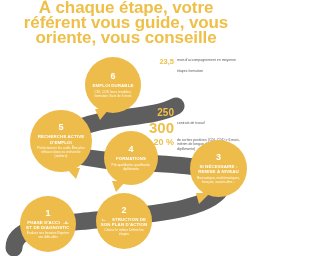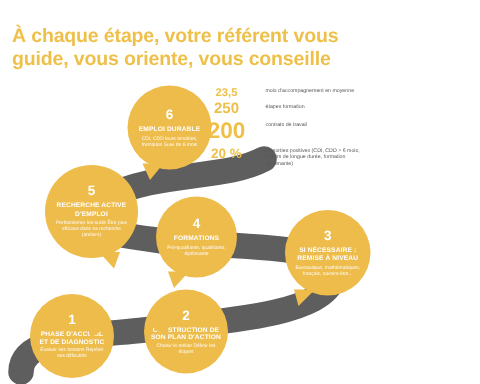--- a/index.html
+++ b/index.html
@@ -7,37 +7,37 @@
     width:249px;height:256px;
     background:#ffffff;
     font-family:"Liberation Sans",sans-serif;
     overflow:hidden;
     position:relative;
   }
   #stage{position:relative;width:249px;height:256px;overflow:hidden;background:#fff;}
 
   
   .headline{
-    position:absolute;left:8px;top:16px;width:236px;
-    font-size:13px;line-height:15px;font-weight:bold;
-    color:#eec04a;letter-spacing:-.1px;
+    position:absolute;left:8px;top:0;width:236px;
+    font-size:17px;line-height:15px;font-weight:bold;
+    color:#eec04a;letter-spacing:-.1px;text-align:center;
   }
 
   
   #road{position:absolute;left:0;top:28px;width:249px;height:228px;}
 
   
   .stats{position:absolute;left:128px;top:57px;width:121px;}
   .statrow{display:flex;align-items:flex-start;margin-bottom:2px;}
   .statnum{
-    color:#eec04a;font-weight:bold;text-align:center;
+    color:#eec04a;font-weight:bold;text-align:right;
     flex:0 0 auto;line-height:1;
   }
   .statnum.n1{font-size:7.5px;width:46px;padding-top:1px;}
-  .statnum.n2{font-size:10px;width:46px;}
+  .statnum.n2{font-size:10px;width:46px;margin-top:40px;}
   .statnum.n3{font-size:15px;width:46px;}
   .statnum.n4{font-size:9px;width:46px;padding-top:1px;}
   .stattxt{
     color:#595959;font-size:3.5px;line-height:4.6px;
     padding-left:3px;padding-top:1px;flex:1 1 auto;
   }
   .stattxt.wide{max-width:72px;}
 
   
   .bubble{position:absolute;}
@@ -79,21 +79,21 @@
   <div class="stats">
     <div class="statrow">
       <div class="statnum n1">23,5</div>
       <div class="stattxt wide">mois d'accompagnement en moyenne</div>
     </div>
     <div class="statrow">
       <div class="statnum n2">250</div>
       <div class="stattxt">étapes formation</div>
     </div>
     <div class="statrow">
-      <div class="statnum n3">200</div>
+      <div class="statnum n3">300</div>
       <div class="stattxt">contrats de travail</div>
     </div>
     <div class="statrow">
       <div class="statnum n4">20 %</div>
       <div class="stattxt wide">de sorties positives (CDI, CDD &gt; 6 mois, intérim de longue durée, formation diplômante)</div>
     </div>
   </div>
 
   <div class="bubble" style="left:85px;top:57px;">
     <div class="circ" style="width:56px;height:56px;">

